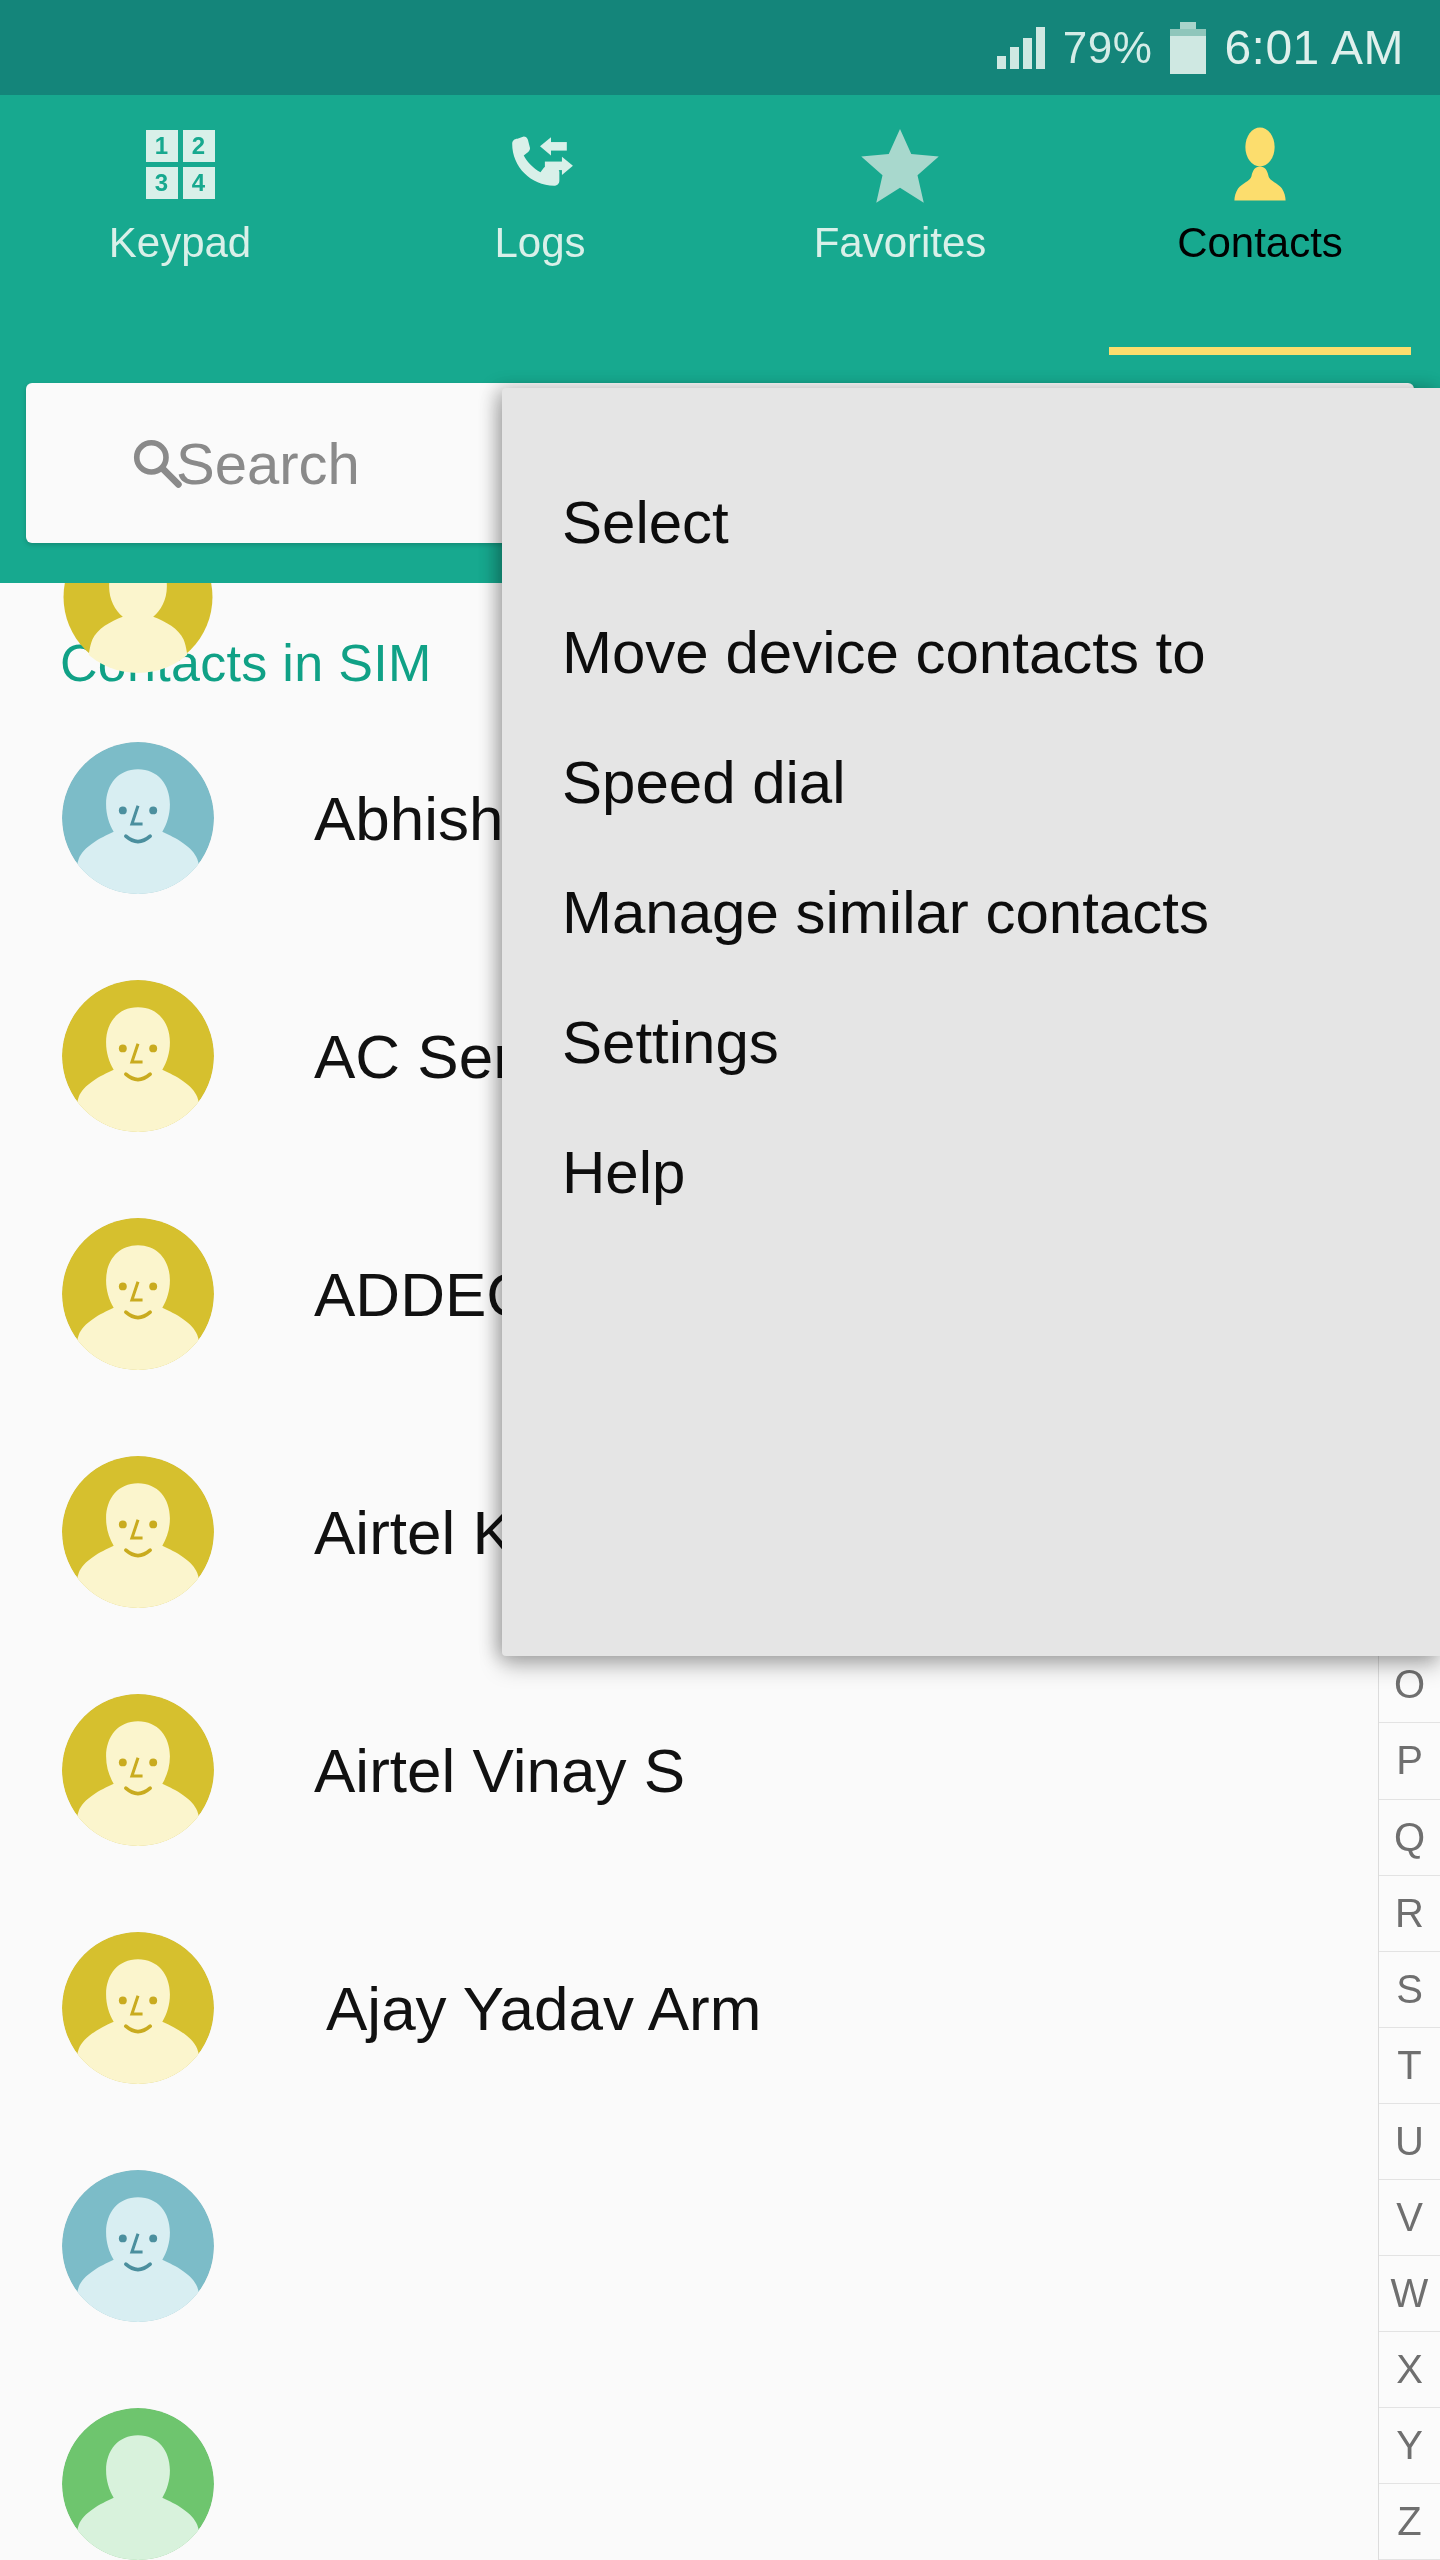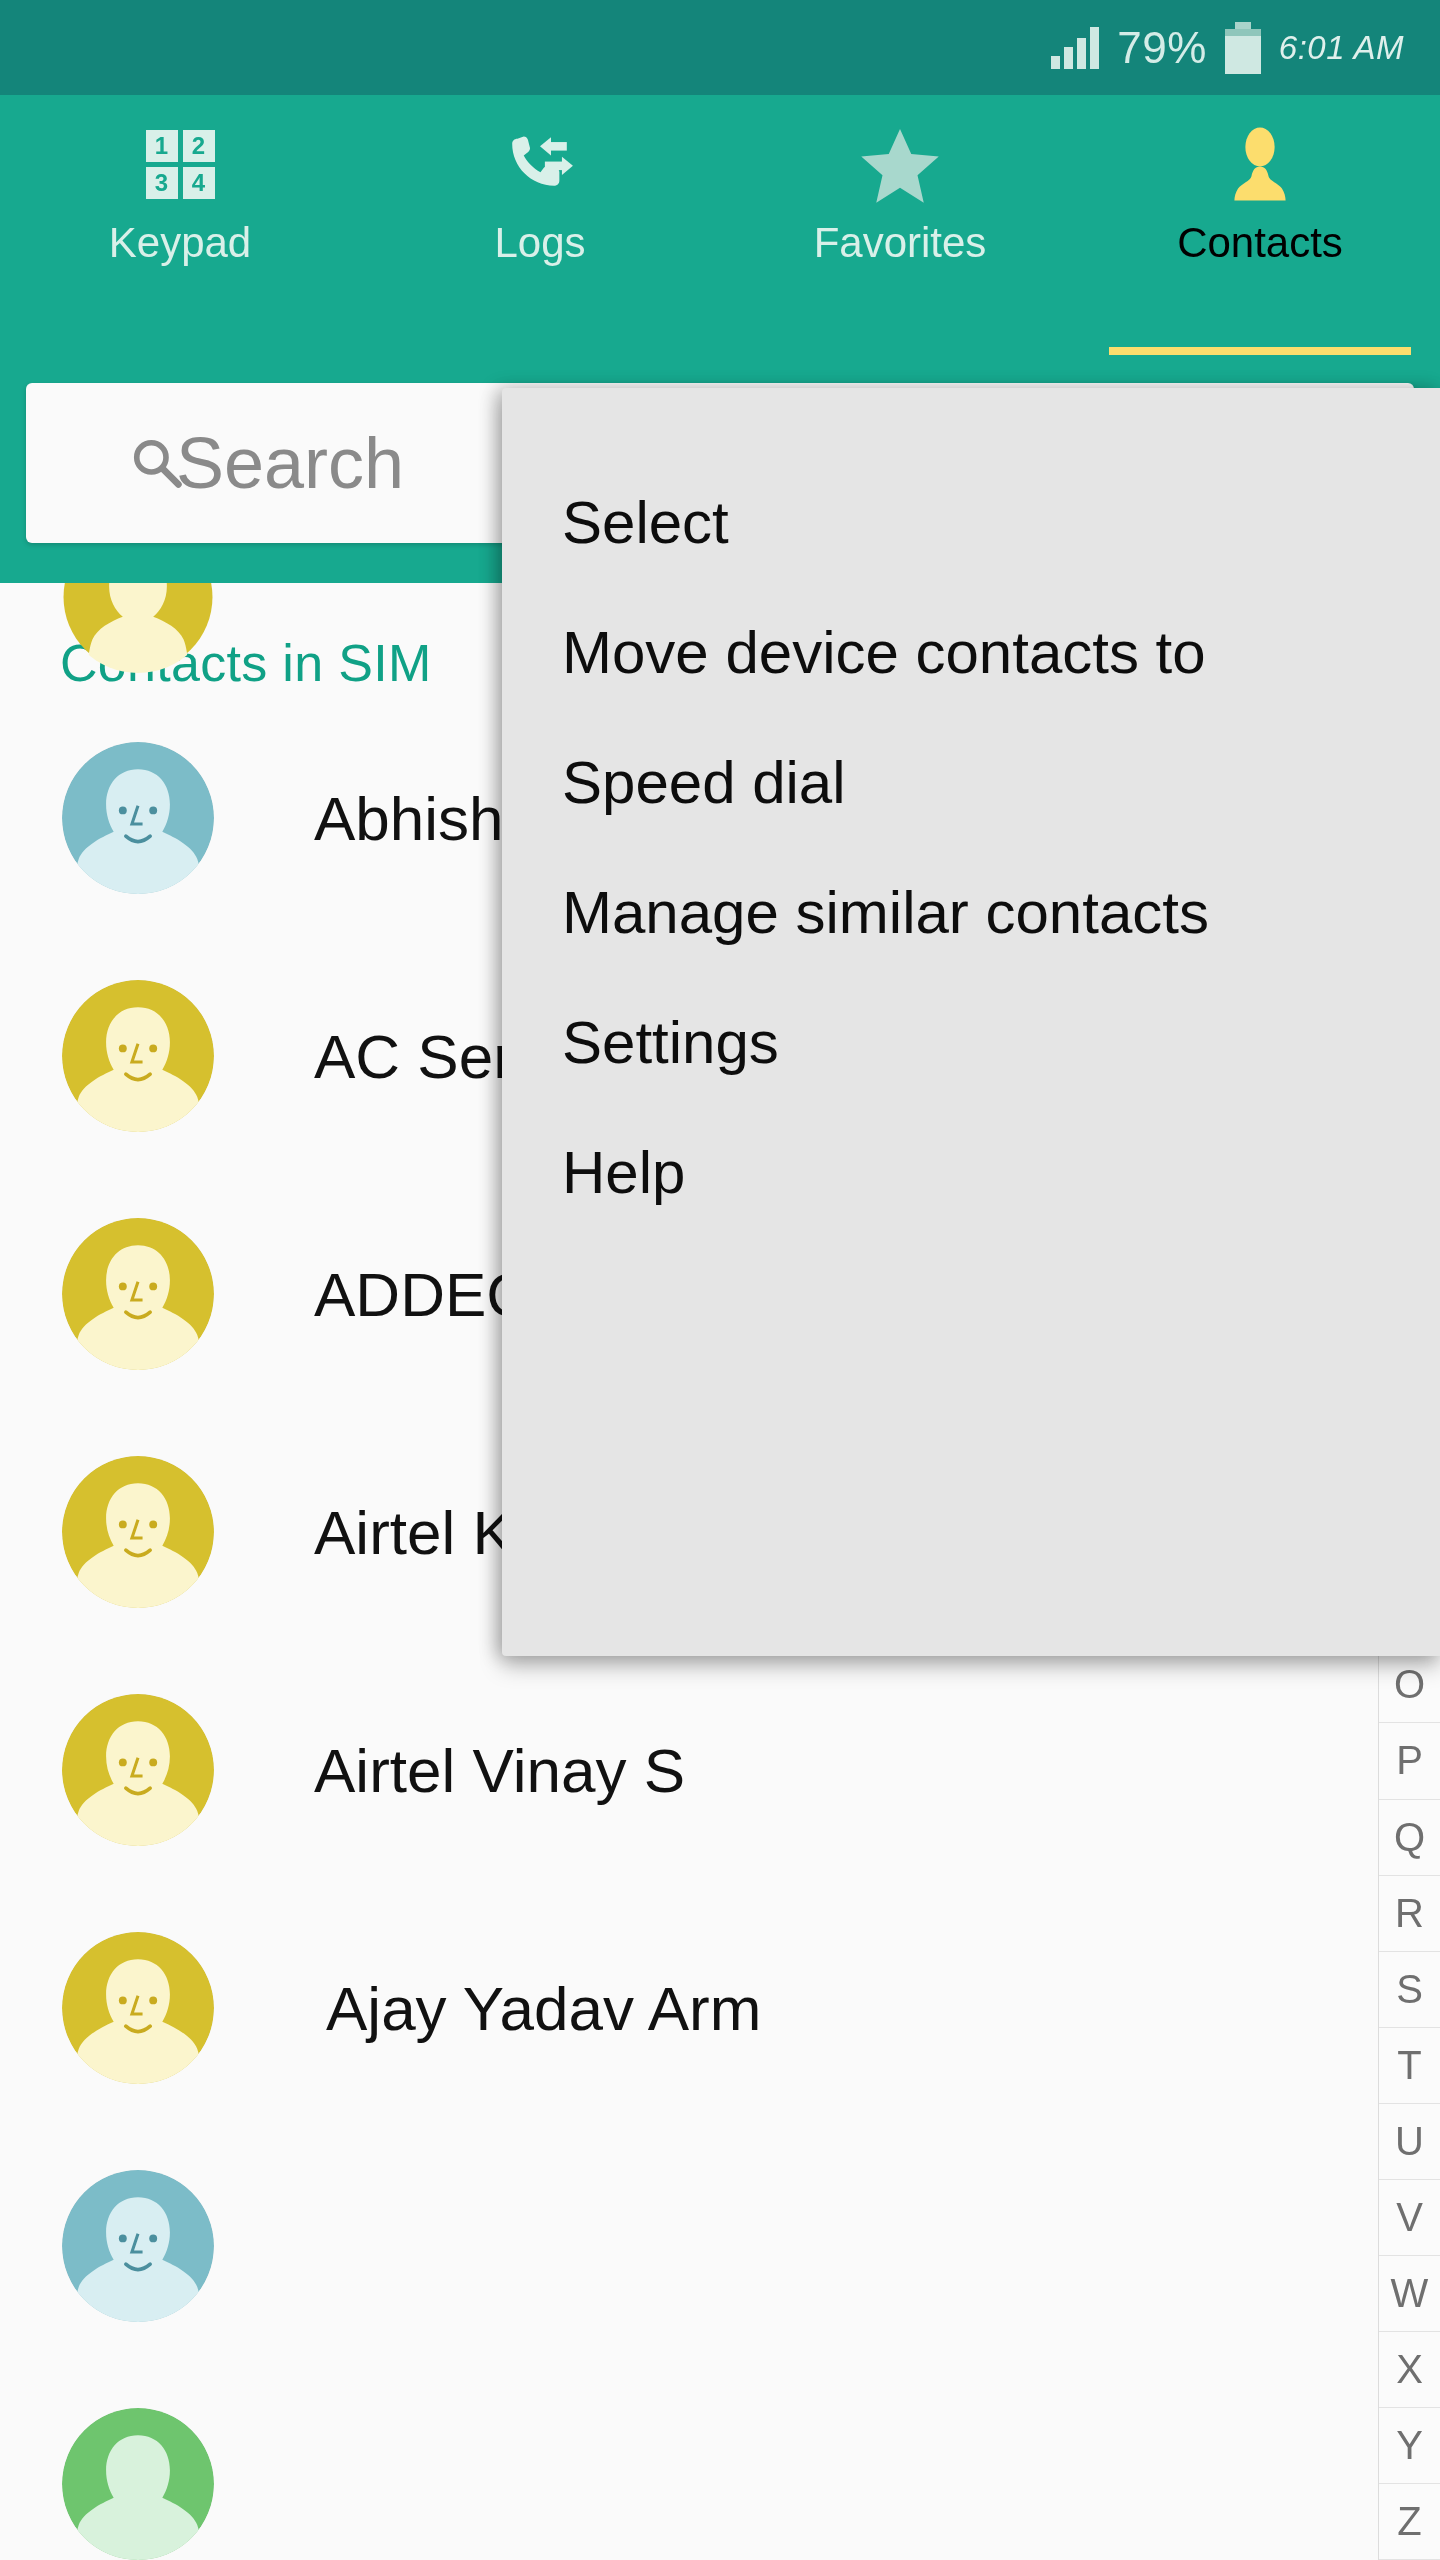--- a/index.html
+++ b/index.html
@@ -20,21 +20,21 @@
   .sig-bars i{ display:block; width:9px; background:#cfe8e2; }
   .sig-bars i:nth-child(1){height:13px;}
   .sig-bars i:nth-child(2){height:22px;}
   .sig-bars i:nth-child(3){height:31px;}
   .sig-bars i:nth-child(4){height:42px;}
   #battery-percent{ color:#d4ece7; font-size:44px; letter-spacing:.5px; }
   .batt{ position:relative; width:36px; height:52px; }
   .batt .cap{ position:absolute; top:0; left:10px; width:16px; height:7px; background:#a9d4cb; }
   .batt .body{ position:absolute; top:7px; left:0; width:36px; height:45px; background:#cfe8e2; }
   .batt .fill-gap{ position:absolute; top:7px; left:0; width:36px; height:7px; background:#8fc6bb; }
-  #clock{ color:#dff0ec; font-size:33px; letter-spacing:.5px;font-style:italic; }
+  #clock{ color:#dff0ec; font-size:48px; letter-spacing:.5px; }
 
   
   #tab-bar{
     position:absolute; top:95px; left:0; width:1440px; height:260px;
     background:#17a98f; display:flex;
   }
   .tab{ flex:1; position:relative; display:flex; flex-direction:column;
         align-items:center; justify-content:flex-start; padding-top:28px; }
   .tab .label{ font-size:42px; color:#d9f0e9; margin-top:14px; }
   .tab.active .label{ color:#000000; }
@@ -53,21 +53,21 @@
   #search-zone{
     position:absolute; top:355px; left:0; width:1440px; height:228px;
     background:#17a98f;
   }
   #search-box{
     position:absolute; top:28px; left:26px; width:1388px; height:160px;
     background:#fafafa; border-radius:6px; display:flex; align-items:center;
     padding-left:88px; box-shadow:0 2px 5px rgba(0,0,0,.18);
   }
   #search-icon{ position:absolute; left:104px; width:54px; height:54px; }
-  #search-placeholder{ font-size:72px; color:#8a8a8a; margin-left:62px; }
+  #search-placeholder{ font-size:58px; color:#8a8a8a; margin-left:62px; }
 
   
   #content{
     position:absolute; top:583px; left:0; width:1440px; height:1977px;
     background:#fafafa; overflow:hidden;
   }
   #sim-header{
     position:absolute; top:50px; left:60px;
     font-size:52px; color:#10a186; letter-spacing:.3px;
   }

